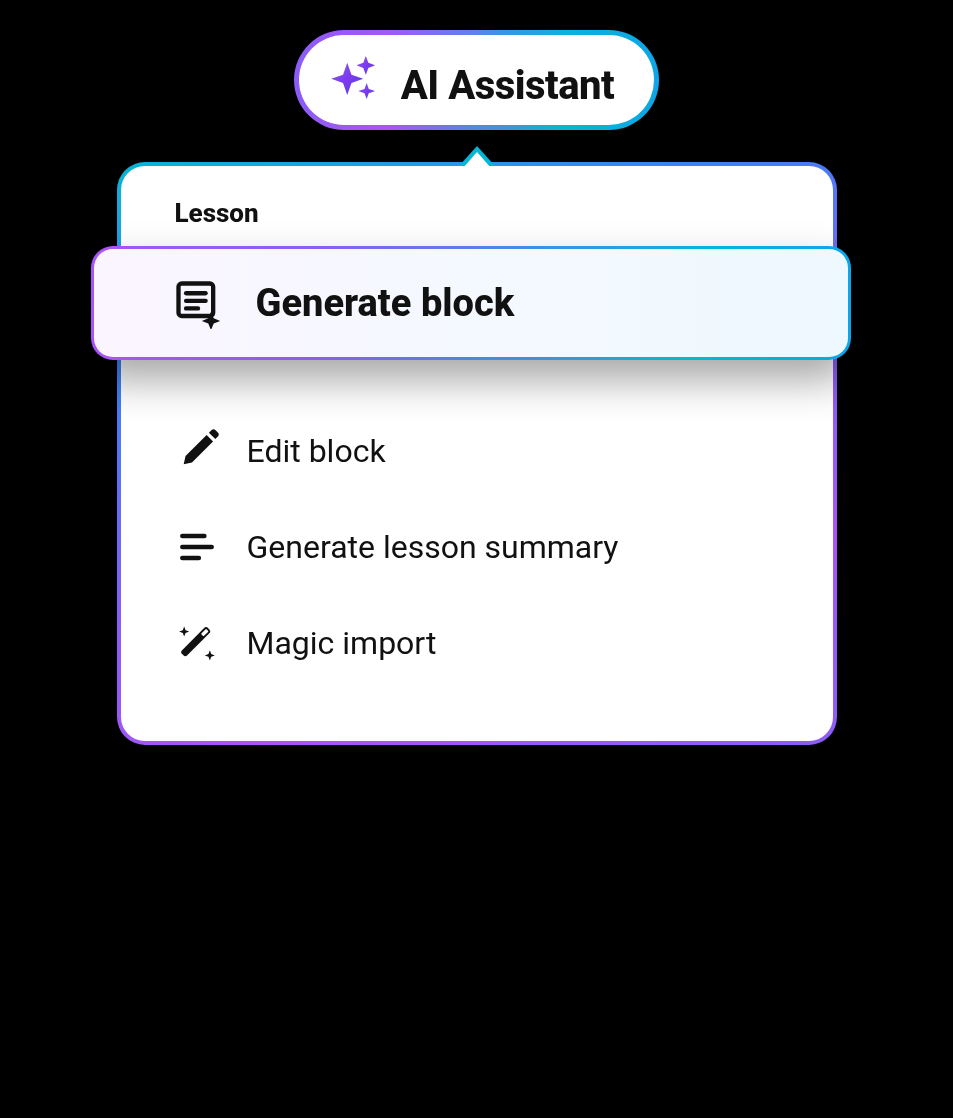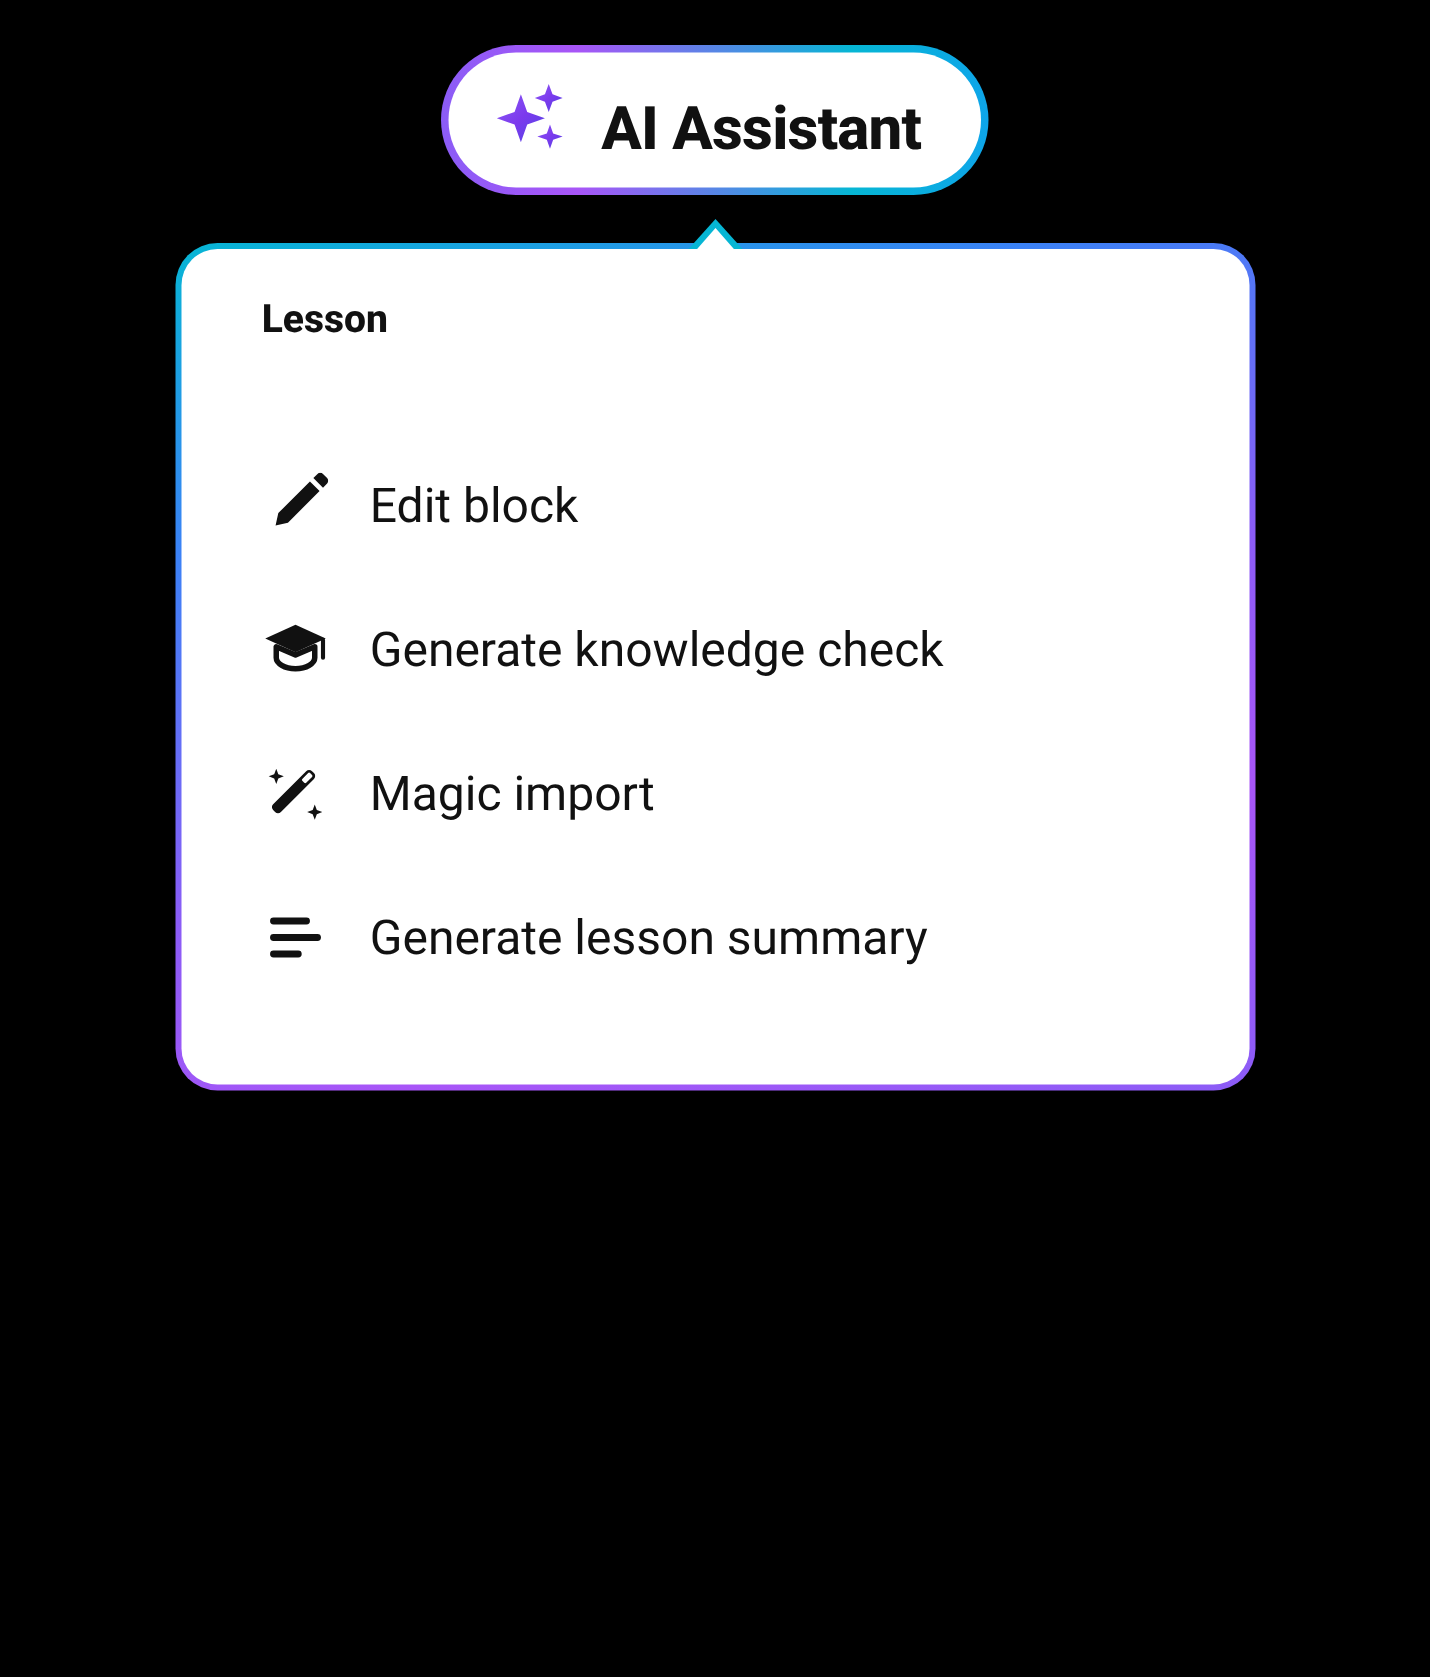--- a/index.html
+++ b/index.html
@@ -146,61 +146,68 @@
     <span class="pill-title">AI Assistant</span>
   </div>
 </div>
 
 <div class="panel-wrapper">
   <div class="arrow-border"></div>
   <div class="arrow-inner"></div>
   <div class="panel">
     <div class="section-label">Lesson</div>
 
+    <div class="items-region">
+
+      <div class="highlight-wrapper">
+        <div class="highlight-inner">
+          <span class="icon">
+            <svg viewBox="0 0 48 48" fill="none" stroke="#111" stroke-width="4" stroke-linecap="round" stroke-linejoin="round">
+              <rect x="6" y="6" width="32" height="30" rx="3"></rect>
+              <line x1="13" y1="15" x2="31" y2="15"></line>
+              <line x1="13" y1="22" x2="31" y2="22"></line>
+              <line x1="13" y1="29" x2="24" y2="29"></line>
+              <path fill="#111" stroke="none" d="M36 32 L38.5 38 L44.5 40.5 L38.5 43 L36 49 L33.5 43 L27.5 40.5 L33.5 38 Z"></path>
+            </svg>
+          </span>
+          <span class="label">Generate block</span>
+        </div>
+      </div>
+    </div>
 
     <div class="items-after">
 
       <div class="menu-item">
         <span class="icon">
           <svg viewBox="0 0 48 48" fill="#111">
             <path d="M34.5 6.5 l7 7 -23 23 -9 2 2-9 z M37 4 l7 7 3-3 c1-1 1-3 0-4 l-3-3 c-1-1-3-1-4 0 z"></path>
           </svg>
         </span>
         <span>Edit block</span>
       </div>
 
 
+
       <div class="menu-item">
         <span class="icon">
-          <svg viewBox="0 0 48 48" fill="#111">
-            <path d="M24 6 L46 16 L24 26 L2 16 Z"></path>
-            <path d="M10 22 v8 c0 4 6 8 14 8 s14-4 14-8 v-8 l-14 6 z" fill="none" stroke="#111" stroke-width="4" stroke-linejoin="round"></path>
-            <line x1="44" y1="17" x2="44" y2="30" stroke="#111" stroke-width="3" stroke-linecap="round"></line>
+          <svg viewBox="0 0 48 48" stroke="#111" stroke-width="5" stroke-linecap="round">
+            <line x1="8" y1="12" x2="32" y2="12"></line>
+            <line x1="8" y1="24" x2="40" y2="24"></line>
+            <line x1="8" y1="36" x2="26" y2="36"></line>
           </svg>
         </span>
-        <span>Generate knowledge check</span>
+        <span>Generate lesson summary</span>
       </div>
 
       <div class="menu-item">
         <span class="icon">
           <svg viewBox="0 0 48 48" fill="#111">
             <rect x="18" y="4" width="8" height="40" rx="3" transform="rotate(45 24 24)"></rect>
             <rect x="20" y="6" width="4" height="8" rx="1" transform="rotate(45 24 24)" fill="#fff"></rect>
             <path d="M10 6 L11.5 10 L15.5 11.5 L11.5 13 L10 17 L8.5 13 L4.5 11.5 L8.5 10 Z"></path>
             <path d="M38 32 L39.5 36 L43.5 37.5 L39.5 39 L38 43 L36.5 39 L32.5 37.5 L36.5 36 Z"></path>
           </svg>
         </span>
         <span>Magic import</span>
       </div>
-
-      <div class="menu-item">
-        <span class="icon">
-          <svg viewBox="0 0 48 48" stroke="#111" stroke-width="5" stroke-linecap="round">
-            <line x1="8" y1="12" x2="32" y2="12"></line>
-            <line x1="8" y1="24" x2="40" y2="24"></line>
-            <line x1="8" y1="36" x2="26" y2="36"></line>
-          </svg>
-        </span>
-        <span>Generate lesson summary</span>
-      </div>
     </div>
   </div>
 </div>
 
 </body></html>

